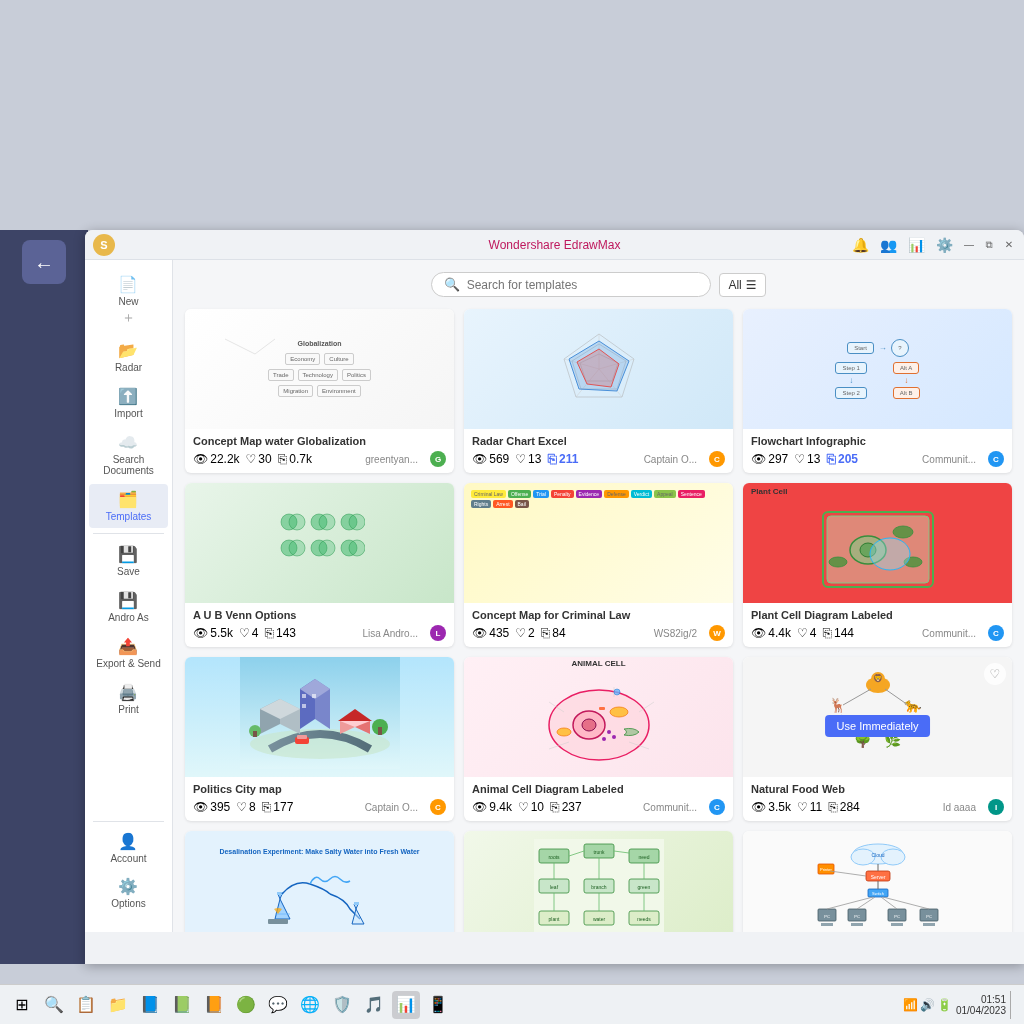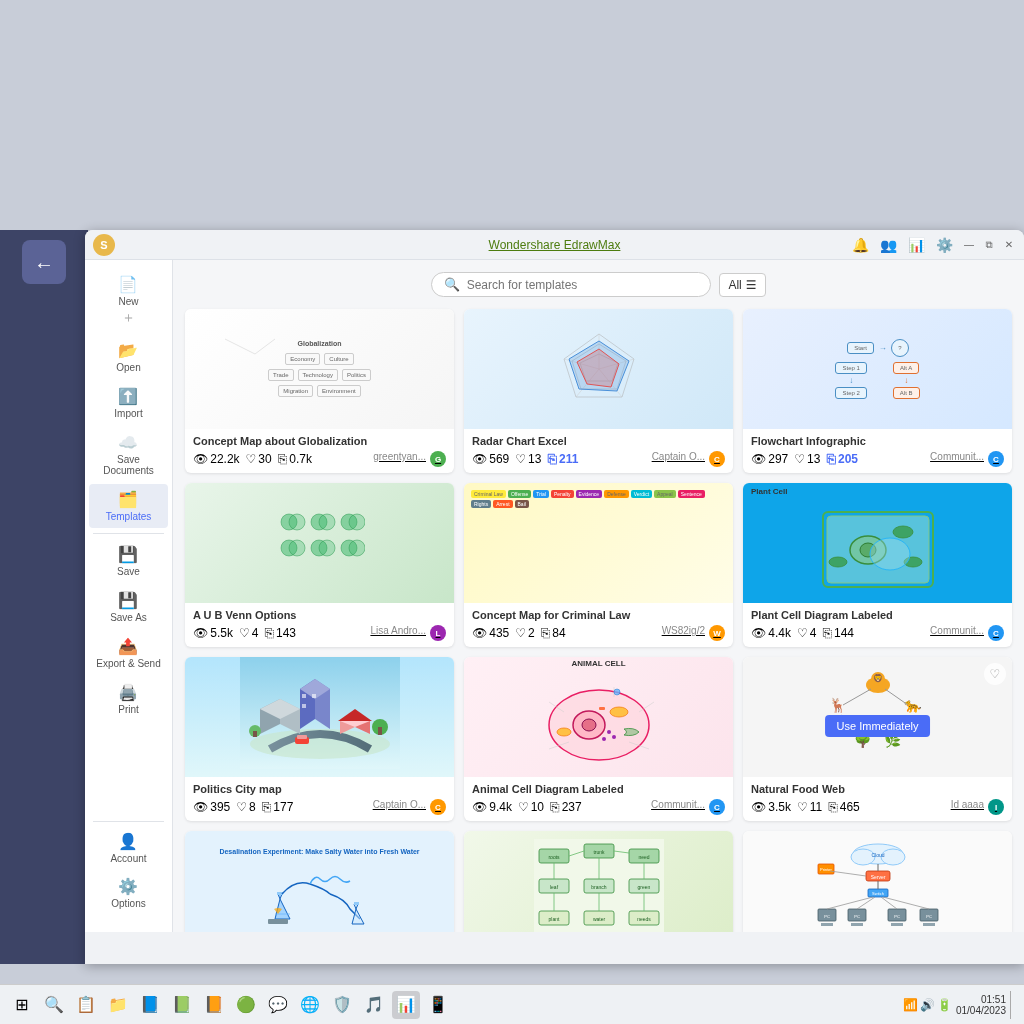--- a/index.html
+++ b/index.html
@@ -43,22 +43,21 @@
       justify-content: space-between;
       padding: 0 8px;
       border-bottom: 1px solid #dde1e7;
     }
     .title-bar-left { display: flex; align-items: center; gap: 6px; }
     .title-bar-center {
       position: absolute;
       left: 50%;
       transform: translateX(-50%);
       font-size: 12px;
-      color: #4d7c0f;
-      text-decoration: underline;
+      color: #be185d;
     }
     .title-bar-right { display: flex; align-items: center; gap: 6px; margin-left: auto; }
     .win-btn {
       width: 14px; height: 14px;
       display: flex; align-items: center; justify-content: center;
       font-size: 10px; color: #666; cursor: pointer;
       border-radius: 2px;
     }
     .user-avatar-circle {
       width: 22px; height: 22px; border-radius: 50%;
@@ -171,23 +170,22 @@
     }
     .template-info {
       padding: 6px 8px;
     }
     .template-title {
       font-size: 11px; font-weight: 600; color: #333;
       margin-bottom: 4px;
     }
     .stat-item { display: flex; align-items: center; gap: 2px; }
     .template-author {
-      display: flex; gap: 4px;
+      display: flex; align-items: center; gap: 12px;
       margin-left: auto;
-      text-decoration: underline;
     }
     .author-badge {
       width: 16px; height: 16px; border-radius: 50%;
       background: #e8b84b;
       display: flex; align-items: center; justify-content: center;
       font-size: 8px; color: #fff; font-weight: bold;
     }
     .author-name { font-size: 10px; color: #888; }
 
     
@@ -388,42 +386,42 @@
   <div class="app-body">
 
     <div class="sidebar">
       <div class="sidebar-item">
         <span class="sidebar-icon">📄</span>
         <span class="sidebar-item-label">New</span>
         <span style="font-size:14px;color:#aaa">＋</span>
       </div>
       <div class="sidebar-item">
         <span class="sidebar-icon">📂</span>
-        <span class="sidebar-item-label">Open</span>
+        <span class="sidebar-item-label">Radar</span>
       </div>
       <div class="sidebar-item">
         <span class="sidebar-icon">⬆️</span>
         <span class="sidebar-item-label">Import</span>
       </div>
       <div class="sidebar-item">
         <span class="sidebar-icon">☁️</span>
-        <span class="sidebar-item-label">Save Documents</span>
+        <span class="sidebar-item-label">Search Documents</span>
       </div>
       <div class="sidebar-item active">
         <span class="sidebar-icon">🗂️</span>
         <span class="sidebar-item-label">Templates</span>
       </div>
       <div class="sidebar-divider"></div>
       <div class="sidebar-item">
         <span class="sidebar-icon">💾</span>
         <span class="sidebar-item-label">Save</span>
       </div>
       <div class="sidebar-item">
         <span class="sidebar-icon">💾</span>
-        <span class="sidebar-item-label">Save As</span>
+        <span class="sidebar-item-label">Andro As</span>
       </div>
       <div class="sidebar-item">
         <span class="sidebar-icon">📤</span>
         <span class="sidebar-item-label">Export &amp; Send</span>
       </div>
       <div class="sidebar-item">
         <span class="sidebar-icon">🖨️</span>
         <span class="sidebar-item-label">Print</span>
       </div>
       <div class="sidebar-bottom">
@@ -471,21 +469,21 @@
                 <div class="concept-box">Migration</div>
                 <div class="concept-box">Environment</div>
               </div>
               <svg width="120" height="30" style="position:absolute;top:20px;left:10px;opacity:0.3">
                 <line x1="30" y1="10" x2="60" y2="25" stroke="#999" stroke-width="0.8"></line>
                 <line x1="80" y1="10" x2="60" y2="25" stroke="#999" stroke-width="0.8"></line>
               </svg>
             </div>
           </div>
           <div class="template-info">
-            <div class="template-title">Concept Map about Globalization</div>
+            <div class="template-title">Concept Map water Globalization</div>
             <div class="stats-author-row">
               <div class="stats-left">
                 <div class="stat-item">
                   <span>👁</span>
                   <span>22.2k</span>
                 </div>
                 <div class="stat-item">
                   <span>♡</span>
                   <span>30</span>
                 </div>
@@ -687,21 +685,21 @@
               </div>
               <div class="template-author">
                 <div class="author-name">WS82ig/2</div>
                 <div class="author-badge author-orange">W</div>
               </div>
             </div>
           </div>
         </div>
 
         <div class="template-card">
-          <div class="template-thumb" style="background: #0ea5e9;">
+          <div class="template-thumb" style="background: #ef4444;">
             <div class="mini-diagram" style="position:relative;">
               <div style="font-size:8px;font-weight:bold;color:#333;position:absolute;top:4px;left:8px;">Plant Cell</div>
               <svg width="120" height="90" viewBox="0 0 120 90" style="margin-top:8px;">
 
                 <rect x="5" y="10" width="110" height="75" rx="5" fill="none" stroke="#4caf50" stroke-width="2"></rect>
 
                 <rect x="9" y="14" width="102" height="67" rx="4" fill="rgba(200,240,200,0.4)" stroke="#81c784" stroke-width="1"></rect>
 
                 <ellipse cx="50" cy="48" rx="18" ry="14" fill="rgba(130,200,130,0.6)" stroke="#388e3c" stroke-width="1.5"></ellipse>
                 <ellipse cx="50" cy="48" rx="8" ry="7" fill="rgba(80,160,80,0.7)" stroke="#2e7d32" stroke-width="1"></ellipse>
@@ -904,21 +902,21 @@
                 <div class="stat-item">
                   <span>👁</span>
                   <span>3.5k</span>
                 </div>
                 <div class="stat-item">
                   <span>♡</span>
                   <span>11</span>
                 </div>
                 <div class="stat-item">
                   <span>⎘</span>
-                  <span>465</span>
+                  <span>284</span>
                 </div>
               </div>
               <div class="template-author">
                 <div class="author-name">Id aaaa</div>
                 <div class="author-badge author-teal">I</div>
               </div>
             </div>
           </div>
         </div>
 

